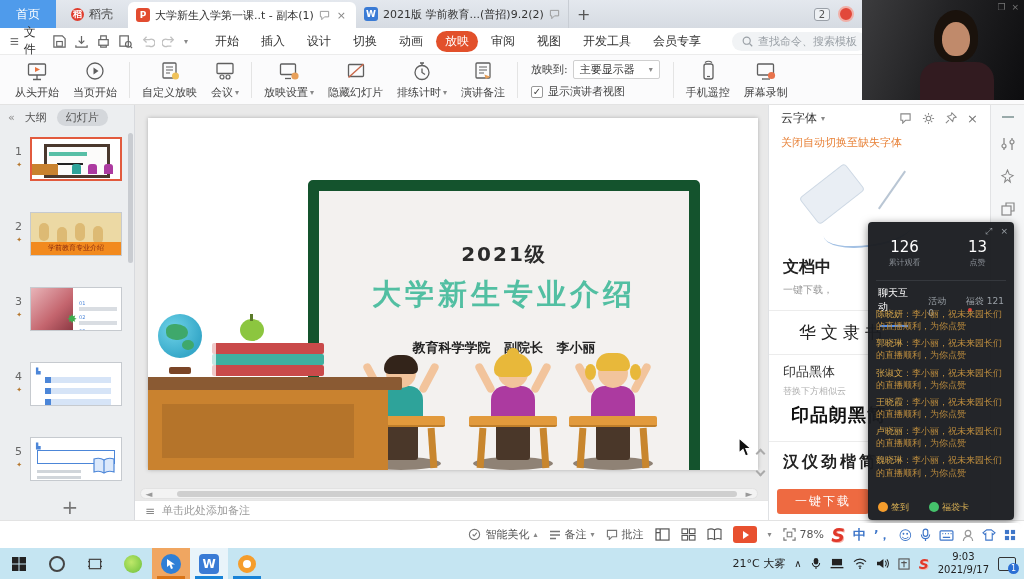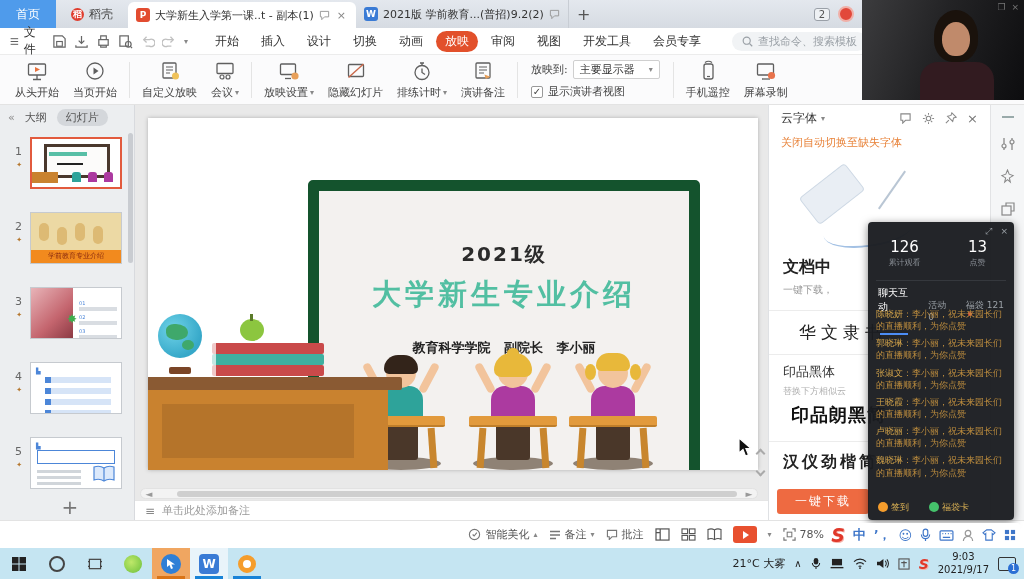--- a/index.html
+++ b/index.html
@@ -46,21 +46,21 @@
   .row-flex { display:flex; align-items:center; gap:5px; white-space:nowrap; }
   .selectbox { border:1px solid #cfcfcf; background:#fff; border-radius:2px; padding:1px 6px; font-size:11px; color:#333; display:flex; gap:14px; align-items:center; }
   .chk { width:12px; height:12px; border:1px solid #999; border-radius:2px; font-size:10px; line-height:10px; text-align:center; color:#444; background:#fff; }
 
   
   .sidebar { left:0; top:105px; width:135px; height:415px; background:#eceef0; border-right:1px solid #d8dade; }
   .sb-head { position:absolute; left:0; top:0; width:100%; height:24px; display:flex; align-items:center; gap:10px; padding:0 8px; font-size:11px; color:#555; }
   .sb-pill { background:#d4d7db; border-radius:9px; padding:1px 9px; }
   .thumb-num { position:absolute; width:20px; text-align:right; font-size:11px; color:#666; }
   .thumb-star { position:absolute; width:20px; text-align:right; font-size:7px; color:#b5772e; }
-  .thumb { position:absolute; left:30px; width:92px; height:52px; background:#fff; border:1px solid #c6cacf; overflow:hidden; }
+  .thumb { position:absolute; left:30px; width:92px; height:44px; background:#fff; border:1px solid #c6cacf; overflow:hidden; }
   .thumb.sel { border:2px solid #e25a3d; }
   .sb-scroll { position:absolute; right:1px; top:28px; width:5px; height:130px; background:#c9ccd1; border-radius:3px; }
   .add-slide { position:absolute; left:55px; top:390px; font-size:20px; color:#777; width:30px; text-align:center; }
 
   
   .mt-board { position:absolute; left:12px; top:5px; width:66px; height:34px; border:3px solid #4a382d; background:#fcfbfa; }
   .mt-tl { position:absolute; left:14px; top:7px; width:38px; height:4px; background:#58bfa6; margin-left:10px;}
   .mt-dash { position:absolute; top:17px; left:22px; width:26px; height:2px; background:#222; }
   .mt-desk { position:absolute; left:0px; bottom:4px; width:26px; height:11px; background:#c9822f; }
   .mt-kid { position:absolute; bottom:5px; width:9px; height:10px; border-radius:3px 3px 0 0; }
@@ -148,21 +148,21 @@
 
   
   .chat { left:868px; top:222px; width:146px; height:298px; background:rgba(26,28,32,.96); border-radius:4px; z-index:25; box-shadow:0 2px 8px rgba(0,0,0,.5); color:#c9c9c9; }
   .ch-ctrl { position:absolute; right:6px; top:4px; display:flex; gap:8px; color:#9aa0a6; font-size:9px; }
   .ch-stats { position:absolute; left:0; top:16px; width:100%; display:flex; }
   .ch-stat { flex:1; text-align:center; }
   .ch-num { font-size:15px; font-weight:normal; color:#fff; }
   .ch-lb { font-size:8px; color:#8a8f96; margin-top:1px; }
   .ch-div { position:absolute; left:8px; top:58px; width:130px; height:1px; background:#35383d; }
   .ch-tabs { position:absolute; left:10px; top:64px; width:130px; display:flex; gap:12px; align-items:center; font-size:9px; color:#9aa0a6; }
-  .ch-tab.on { color:#fff; font-size:10px; position:relative; padding-bottom:20px; }
+  .ch-tab.on { color:#fff; font-size:10px; position:relative; padding-bottom:12px; }
   .ch-tab.on::after { content:""; position:absolute; left:2px; bottom:-1px; width:28px; height:2px; background:#4c8df6; }
   .ch-dot { width:4px; height:4px; background:#e23c3c; border-radius:50%; display:inline-block; margin-left:2px; vertical-align:top; }
   .ch-msgs { position:absolute; left:8px; top:86px; width:132px; height:186px; overflow:hidden; }
   .ch-msg { font-size:9px; line-height:1.35; color:#bf8e3e; margin-bottom:5px; }
   .ch-msg b { color:#d4a44a; font-weight:normal; }
   .ch-badges { position:absolute; left:10px; bottom:6px; display:flex; gap:20px; align-items:center; font-size:9px; color:#d9b054; }
   .ch-bdot { width:10px; height:10px; border-radius:50%; display:inline-block; margin-right:3px; vertical-align:-2px; }
 
   
   .webcam { left:862px; top:0; width:162px; height:100px; background:linear-gradient(110deg,#3c3c3e,#232325 45%,#0d0d0f); z-index:30; overflow:hidden; }

